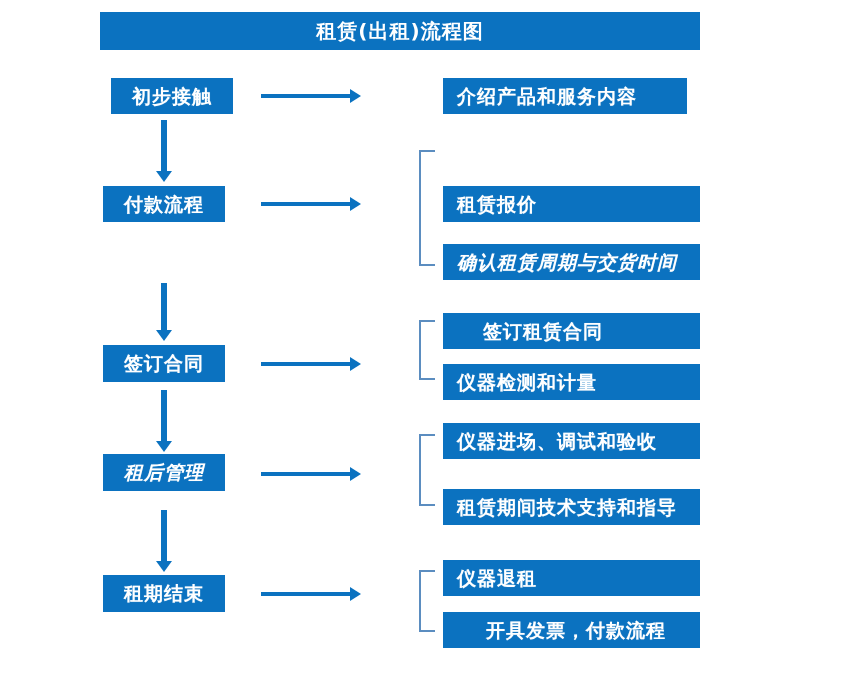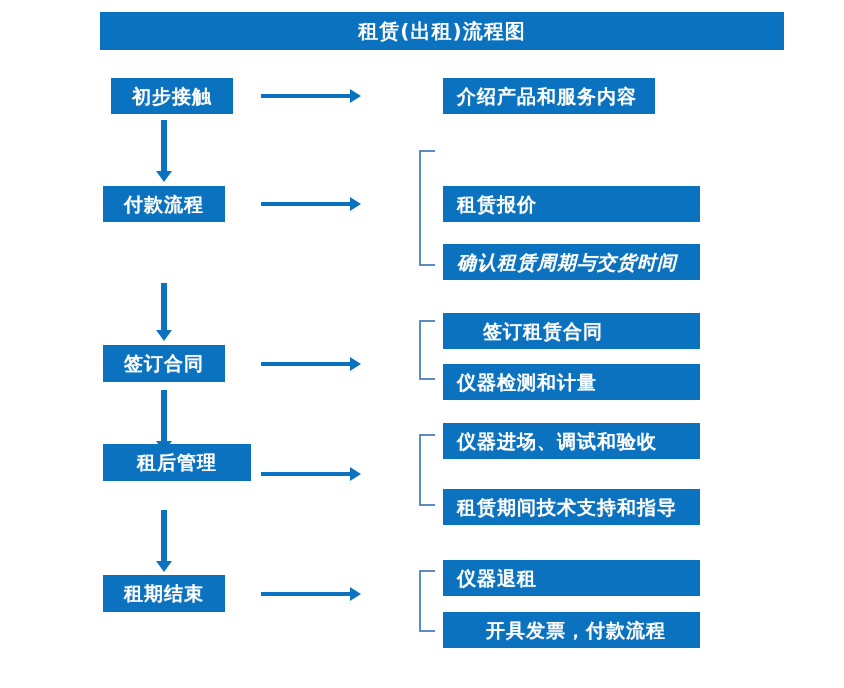--- a/index.html
+++ b/index.html
@@ -104,33 +104,33 @@
     border-bottom: 2px solid #5b8dc0;
     border-right: none;
     width: 16px;
   }
 </style>
 </head>
 <body>
 
 <div id="canvas">
 
-  <div class="title-bar" style="left:100px; top:12px; width:684px; height:38px;">租赁(出租)流程图</div>
+  <div class="title-bar" style="left:100px; top:12px; width:600px; height:38px;">租赁(出租)流程图</div>
 
   <div class="box stage" style="left:111px; top:78px; width:122px; height:36px;">初步接触</div>
 
   <div class="box stage" style="left:103px; top:186px; width:122px; height:36px;">付款流程</div>
 
   <div class="box stage" style="left:103px; top:345px; width:122px; height:37px;">签订合同</div>
 
-  <div class="box stage" style="left:103px; top:444px; width:148px; height:37px;">租后管理</div>
+  <div class="box stage" style="left:103px; top:454px; width:122px; height:37px;font-style:italic;">租后管理</div>
 
   <div class="box stage" style="left:103px; top:575px; width:122px; height:37px;">租期结束</div>
 
-  <div class="box detail" style="left:443px; top:78px; width:212px; height:36px;">介绍产品和服务内容</div>
+  <div class="box detail" style="left:443px; top:78px; width:244px; height:36px;">介绍产品和服务内容</div>
 
 
   <div class="box detail" style="left:443px; top:186px; width:257px; height:36px;">租赁报价</div>
 
   <div class="box detail" style="left:443px; top:244px; width:257px; height:36px;font-style:italic;">确认租赁周期与交货时间</div>
 
   <div class="box detail" style="left:443px; top:313px; width:257px; height:36px;padding-left:40px;">签订租赁合同</div>
 
   <div class="box detail" style="left:443px; top:364px; width:257px; height:36px;">仪器检测和计量</div>
 

